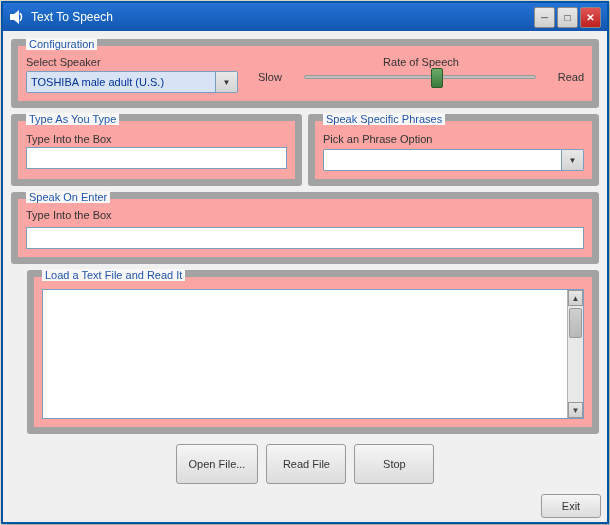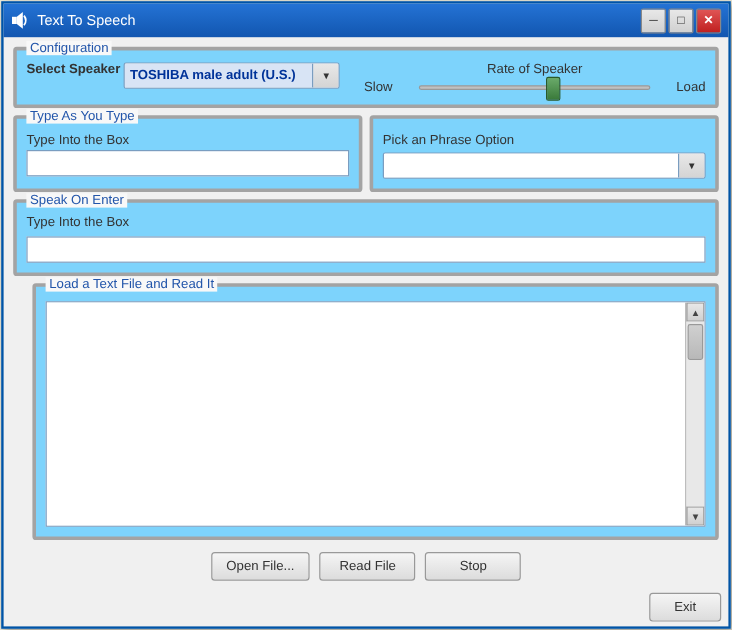--- a/index.html
+++ b/index.html
@@ -76,59 +76,58 @@
     }
     .window-content {
       flex: 1;
       padding: 8px;
       display: flex;
       flex-direction: column;
       gap: 6px;
       overflow: hidden;
     }
     .section-box {
-      border: 3px solid #a3a3a3;
+      border: 7px solid #a3a3a3;
       border-radius: 3px;
       padding: 6px 8px 8px 8px;
       position: relative;
-      background: #7dd3fc;
+      background: #fca5a5;
     }
     .section-label {
       position: absolute;
       top: -8px;
       left: 8px;
       background: #f8f8f8;
       padding: 0 3px;
       color: #2255aa;
       font-size: 11px;
     }
     .config-row {
       display: flex;
       align-items: flex-start;
       gap: 20px;
       padding-top: 4px;
     }
     .speaker-group {
       display: flex;
-      flex-direction: row;
+      flex-direction: column;
       gap: 3px;
-      font-weight: bold;
     }
     .speaker-group label {
       font-size: 11px;
       color: #333;
     }
     .speaker-select-wrap {
       display: flex;
       align-items: center;
       border: 1px solid #7a9dc0;
       background: white;
       border-radius: 2px;
       height: 22px;
-      width: 180px;
+      width: 212px;
       overflow: hidden;
     }
     .speaker-select-text {
       flex: 1;
       padding: 0 4px;
       font-size: 11px;
       color: #003399;
       background: #d8e4f5;
       height: 100%;
       display: flex;
@@ -319,21 +318,21 @@
       border-radius: 2px;
     }
     .bottom-buttons {
       display: flex;
       justify-content: center;
       gap: 8px;
       padding: 4px 0 2px 0;
       flex-shrink: 0;
     }
     .action-btn {
-      height: 24px;
+      height: 40px;
       min-width: 80px;
       padding: 0 12px;
       background: linear-gradient(to bottom, #f5f5f5, #dcdcdc);
       border: 1px solid #999;
       border-radius: 3px;
       cursor: pointer;
       font-size: 11px;
       font-family: inherit;
       color: #333;
     }
@@ -391,42 +390,43 @@
           <label>Select Speaker</label>
           <div class="speaker-select-wrap">
             <div class="speaker-select-text">TOSHIBA male adult (U.S.)</div>
             <div class="speaker-select-btn">
               <span class="chevron">▼</span>
             </div>
           </div>
         </div>
 
         <div class="rate-group">
-          <label>Rate of Speaker</label>
+          <label>Rate of Speech</label>
           <div class="rate-row">
             <span class="rate-slow">Slow</span>
             <div class="rate-slider-track">
               <div class="rate-slider-thumb"></div>
             </div>
-            <span class="rate-fast">Load</span>
+            <span class="rate-fast">Read</span>
           </div>
         </div>
       </div>
     </div>
 
     <div class="mid-row">
       <div class="section-box">
         <span class="section-label">Type As You Type</span>
         <div style="padding-top:6px;">
           <div style="font-size:11px;color:#333;margin-bottom:2px;">Type Into the Box</div>
           <input class="speak-input" type="text" style="margin-top: 0px;">
         </div>
       </div>
 
       <div class="section-box">
+        <span class="section-label">Speak Specific Phrases</span>
         <div style="padding-top:6px;">
           <div style="font-size:11px;color:#333;margin-bottom:2px;">Pick an Phrase Option</div>
           <div class="phrase-dropdown-wrap">
             <div class="phrase-dropdown-text"></div>
             <div class="phrase-dropdown-btn">
               <span class="chevron">▼</span>
             </div>
           </div>
         </div>
       </div>

